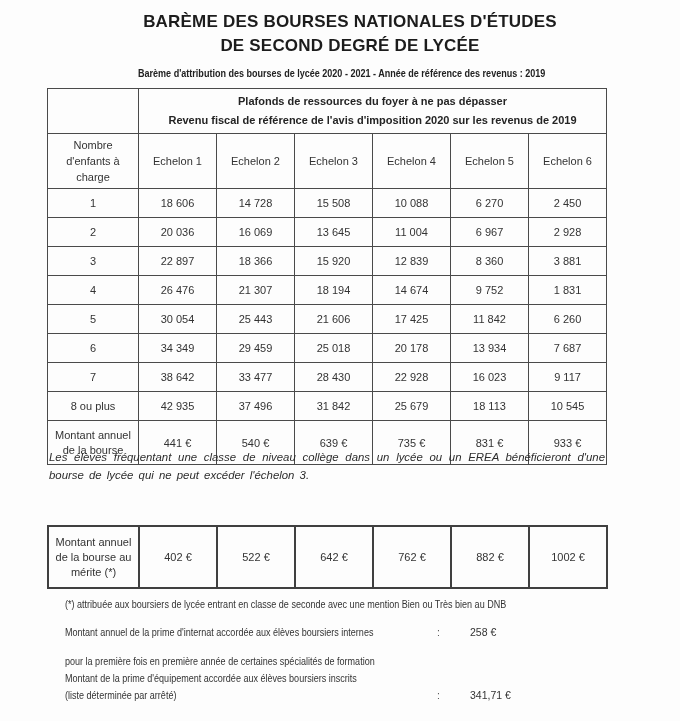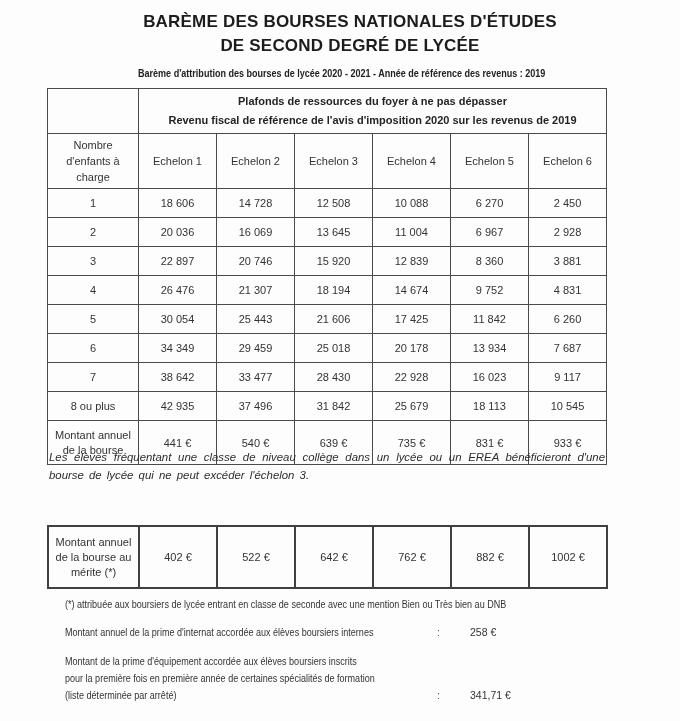--- a/index.html
+++ b/index.html
@@ -107,51 +107,51 @@
         <td>Echelon 4</td>
         <td>Echelon 5</td>
         <td>Echelon 6</td>
       </tr>
     </tbody>
     <tbody id="bareme-rows">
         <tr class="data-row">
           <td class="row-label">1</td>
           <td>18 606</td>
           <td>14 728</td>
-          <td>12 508</td>
+          <td>15 508</td>
           <td>10 088</td>
           <td>6 270</td>
           <td>2 450</td>
         </tr>
         <tr class="data-row">
           <td class="row-label">2</td>
           <td>20 036</td>
           <td>16 069</td>
           <td>13 645</td>
           <td>11 004</td>
           <td>6 967</td>
           <td>2 928</td>
         </tr>
         <tr class="data-row">
           <td class="row-label">3</td>
           <td>22 897</td>
-          <td>20 746</td>
+          <td>18 366</td>
           <td>15 920</td>
           <td>12 839</td>
           <td>8 360</td>
           <td>3 881</td>
         </tr>
         <tr class="data-row">
           <td class="row-label">4</td>
           <td>26 476</td>
           <td>21 307</td>
           <td>18 194</td>
           <td>14 674</td>
           <td>9 752</td>
-          <td>4 831</td>
+          <td>1 831</td>
         </tr>
         <tr class="data-row">
           <td class="row-label">5</td>
           <td>30 054</td>
           <td>25 443</td>
           <td>21 606</td>
           <td>17 425</td>
           <td>11 842</td>
           <td>6 260</td>
         </tr>
@@ -225,20 +225,20 @@
     <span class="condensed">(*) attribuée aux boursiers de lycée entrant en classe de seconde avec une mention Bien ou Très bien au DNB</span>
   </div>
 
   <div class="footnote fn-internat">
     <span class="condensed">Montant annuel de la prime d'internat accordée aux élèves boursiers internes</span>
     <span class="fn-colon">:</span>
     <span class="fn-value">258 €</span>
   </div>
 
   <div class="footnote fn-equipement">
+    <div class="eq-line"><span class="condensed">pour la première fois en première année de certaines spécialités de formation</span></div>
     <div class="eq-line"><span class="condensed">Montant de la prime d'équipement accordée aux élèves boursiers inscrits</span></div>
-    <div class="eq-line"><span class="condensed">pour la première fois en première année de certaines spécialités de formation</span></div>
     <div class="eq-line"><span class="condensed">(liste déterminée par arrêté)</span></div>
     <span class="fn-colon">:</span>
     <span class="fn-value">341,71 €</span>
   </div>
 
 </div>
 
 </body></html>

